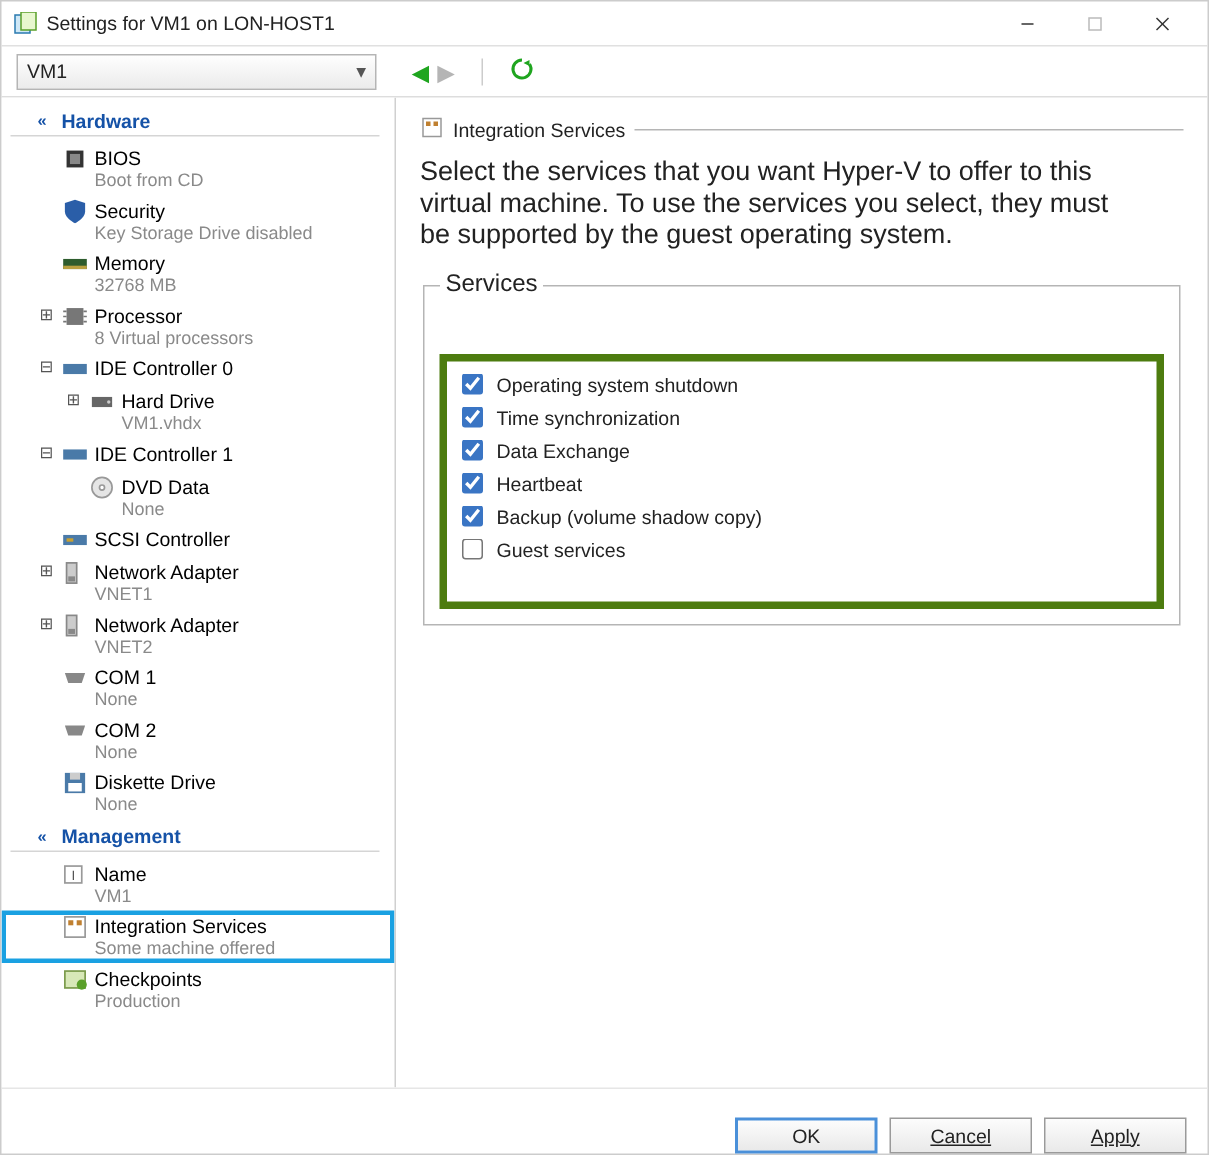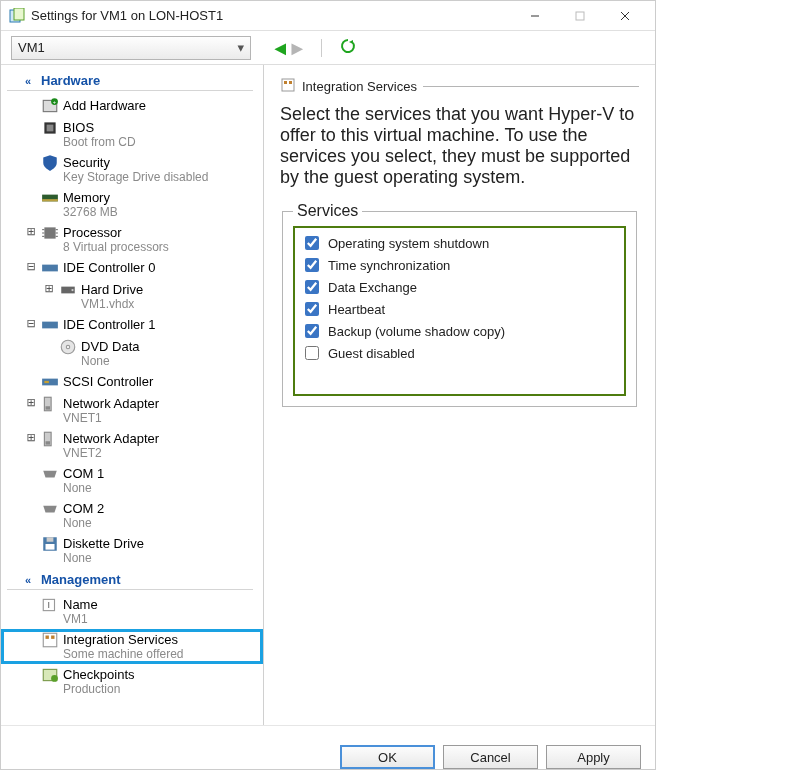--- a/index.html
+++ b/index.html
@@ -1,17 +1,17 @@
 <!DOCTYPE html>
 <html><head>
 <meta charset="utf-8">
 <style>
   * { box-sizing: border-box; font-family: "Segoe UI", Tahoma, sans-serif; }
   body { margin:0; background:#fff; color:#222; font-size:13px; }
-  .window { width:656px; height:770px; border:1px solid #ccc; display:flex; flex-direction:column; position:relative; }
+  .window { width:806px; height:770px; border:1px solid #ccc; display:flex; flex-direction:column; position:relative; }
   .titlebar { height:30px; display:flex; align-items:center; padding:0 8px; border-bottom:1px solid #e0e0e0; }
   .titlebar .app-icon { width:16px; height:16px; margin-right:6px; display:inline-block; }
   .titlebar .title { flex:1; font-size:13px; }
   .win-buttons { display:flex; gap:0; }
   .win-btn { width:45px; height:28px; display:flex; align-items:center; justify-content:center; color:#555; }
   .win-btn svg { width:10px; height:10px; }
   .win-btn.faded { color:#bbb; }
   .toolbar { height:34px; display:flex; align-items:center; padding:4px 10px; gap:10px; border-bottom:1px solid #ddd; }
   .vm-select { width:240px; height:24px; border:1px solid #b5b5b5; background:linear-gradient(#fefefe,#ebebeb); display:flex; align-items:center; padding:0 6px; font-size:13px; justify-content:space-between; }
   .vm-select .chev { color:#555; }
@@ -38,28 +38,28 @@
   .tree-item.level1 { padding-left: 24px; }
   .tree-item.level2 { padding-left: 42px; }
   .tree-item.selected { outline:3px solid #1aa1e2; outline-offset:-3px; background:#fff; }
 
   .panel-title-row { display:flex; align-items:center; gap:6px; margin:4px 0 8px 0; }
   .panel-title-row .line { flex:1; height:1px; background:#b5b5b5; }
   .panel-title { font-size:13px; }
   .desc { font-size:18px; margin:0 0 10px 0; max-width:480px; }
   fieldset.services { border:1px solid #b5b5b5; padding:6px 10px 10px 10px; margin-top:4px; }
   fieldset.services legend { padding:0 4px; font-size:16px; }
-  .chklist { border:2px solid #4d7c0f; padding:4px 6px; height:170px; }
+  .chklist { border:5px solid #4d7c0f; padding:4px 6px; height:170px;margin-top:31px; }
   .chk-row { display:flex; align-items:center; gap:6px; padding:1px 0; }
   .chk-row input { width:14px; height:14px; accent-color:#3a75c4; }
 
   .button-bar { height:44px; display:flex; align-items:flex-end; justify-content:flex-end; gap:8px; padding:0 14px; border-top:1px solid #e6e6e6; }
   .btn { width:95px; height:24px; border:1px solid #9a9a9a; background:linear-gradient(#fcfcfc,#e9e9e9); font-size:13px; display:flex; align-items:center; justify-content:center; }
   .btn.primary { border:2px solid #4a90d9; }
-  .underline { }
+  .underline { text-decoration:underline; }
 
 </style>
 </head>
 <body>
 
 <div class="window">
 
   <div class="titlebar">
     <span class="app-icon">
       <svg viewBox="0 0 16 16">
@@ -108,33 +108,20 @@
 
   <div class="body-area">
 
     <div class="left-panel">
 
       <div class="section-header">
         <span class="collapse-icon">«</span>
         <span>Hardware</span>
       </div>
 
-      <div class="tree-item level1">
-        <span class="exp"></span>
-        <span class="icon">
-            <svg viewBox="0 0 16 16">
-              <rect x="2" y="3" width="12" height="10" fill="#dcdcdc" stroke="#777"></rect>
-              <circle cx="12" cy="4" r="3" fill="#1a8a1a"></circle>
-              <text x="12" y="6" font-size="5" text-anchor="middle" fill="#fff">+</text>
-            </svg>
-          </span>
-        <div class="labels">
-            <span class="main-label">Add Hardware</span>
-          </div>
-      </div>
 
       <div class="tree-item level1">
         <span class="exp"></span>
         <span class="icon">
             <svg viewBox="0 0 16 16">
               <rect x="3" y="3" width="10" height="10" fill="#333"></rect>
               <rect x="5" y="5" width="6" height="6" fill="#888"></rect>
             </svg>
           </span>
         <div class="labels">
@@ -404,21 +391,21 @@
             <div class="chk-row">
               <input type="checkbox" checked="" style="">
               <span>Heartbeat</span>
             </div>
             <div class="chk-row">
               <input type="checkbox" checked="" style="">
               <span>Backup (volume shadow copy)</span>
             </div>
             <div class="chk-row">
               <input type="checkbox" style="">
-              <span>Guest disabled</span>
+              <span>Guest services</span>
             </div>
           </div>
       </fieldset>
     </div>
 
   </div>
 
   <div class="button-bar">
     <div class="btn primary">
         <span>OK</span>

